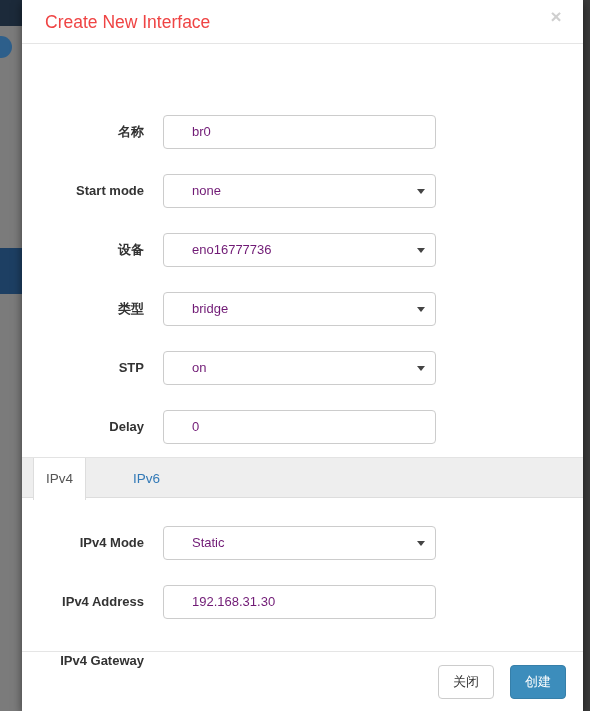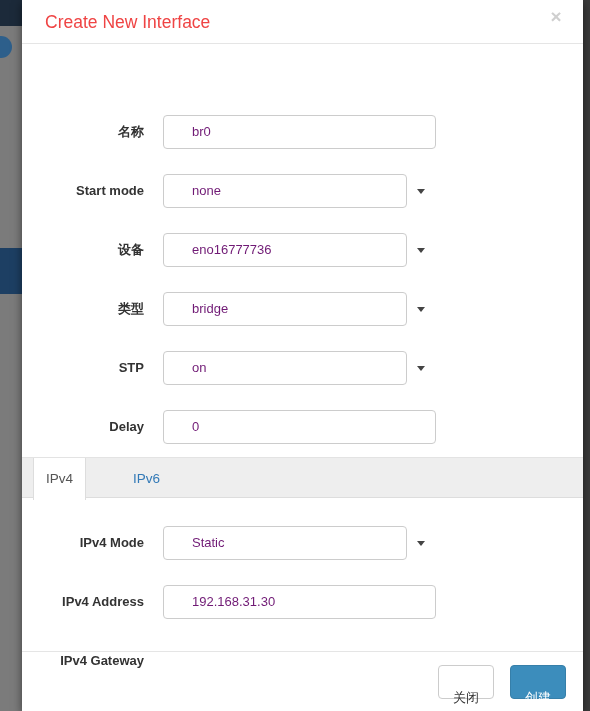--- a/index.html
+++ b/index.html
@@ -83,21 +83,21 @@
     font-size: 13px; color: #701a75;
     padding: 0 28px; line-height: 32px;
     font-family: "Liberation Sans", "DejaVu Sans", sans-serif;
   }
   .ctrl.focused {
     border-color: #66afe9;
     box-shadow: inset 0 1px 1px rgba(0,0,0,.075), 0 0 8px rgba(102,175,233,.6);
     outline: none;
   }
   .select-wrap { position: absolute; left: 141px; width: 273px; height: 34px; }
-  .select-wrap .ctrl { left: 0; width: 244px; }
+  .select-wrap .ctrl { left: 0; width: 273px; }
   .caret {
     position: absolute; right: 11px; top: 15px;
     width: 0; height: 0;
     border-left: 4px solid transparent;
     border-right: 4px solid transparent;
     border-top: 5px solid #444;
     pointer-events: none;
   }
 
   
@@ -128,21 +128,21 @@
     flex: none;
     height: 60px;
     border-top: 1px solid #e5e5e5;
     position: relative;
   }
   .btn {
     position: absolute; top: 13px;
     height: 34px; line-height: 32px;
     border-radius: 4px;
     font-size: 13px;
-    padding: 16px 14px;
+    padding: 0 14px;
     cursor: pointer;
     font-family: "Liberation Sans", "DejaVu Sans", sans-serif;
   }
   #btn-close {
     right: 89px;
     background: #ffffff; color: #333333;
     border: 1px solid #cccccc;
   }
   #btn-create {
     right: 17px;

